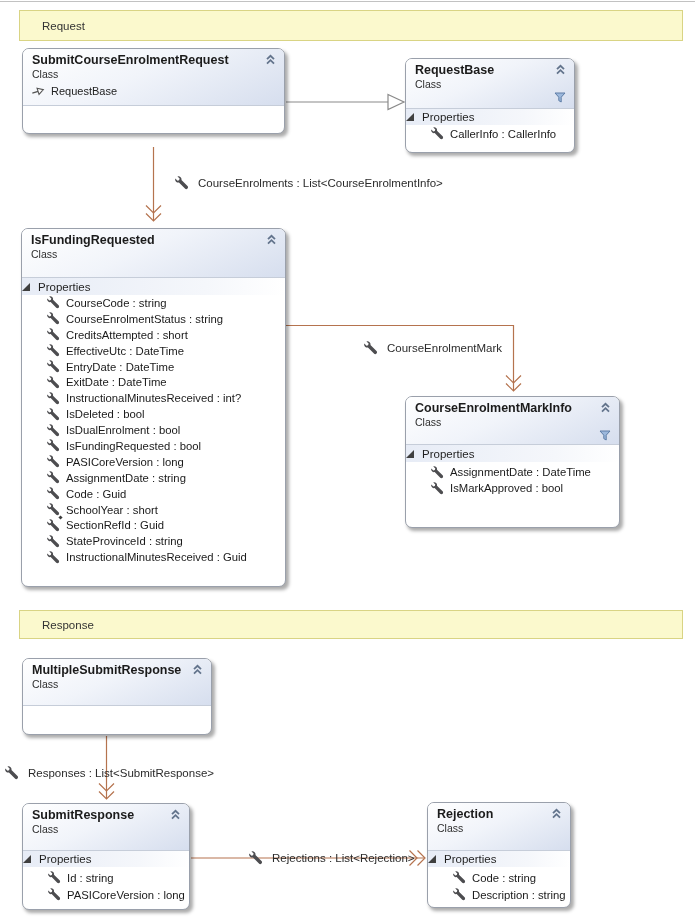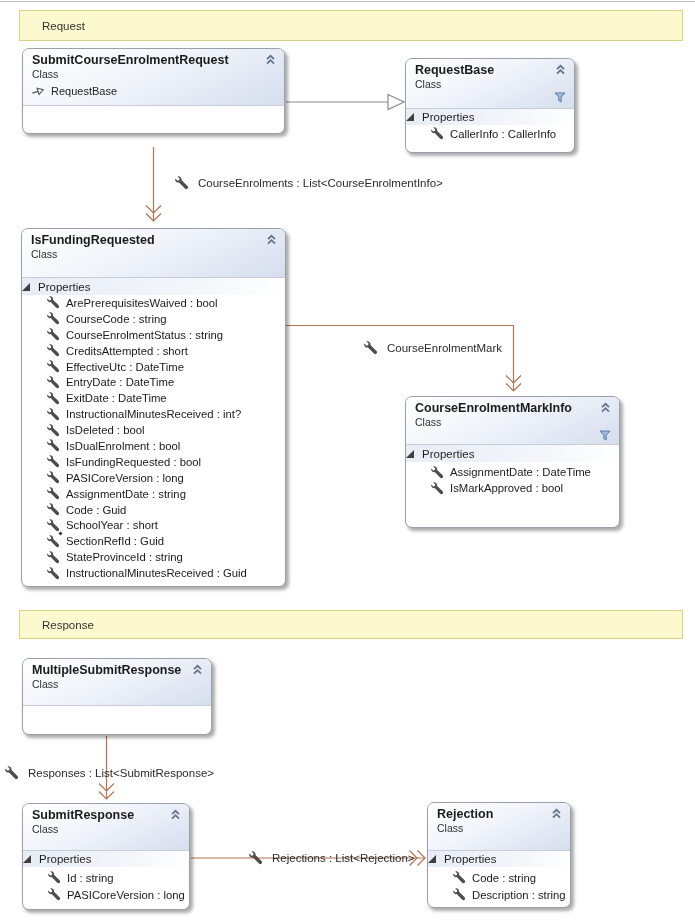--- a/index.html
+++ b/index.html
@@ -150,28 +150,20 @@
       <span class="tri"></span>
       <span>Properties</span>
     </div>
     <div class="cb-rows">
       <div class="cb-row" style="height:15.9px;">
         <span class="wrenchwrap">
             <svg width="13" height="13" viewBox="0 0 13 13">
               <use href="#wrench-shape"></use>
             </svg>
           </span>
-        <span>ArePrerequisitesWaived : bool</span>
-      </div>
-      <div class="cb-row" style="height:15.9px;">
-        <span class="wrenchwrap">
-            <svg width="13" height="13" viewBox="0 0 13 13">
-              <use href="#wrench-shape"></use>
-            </svg>
-          </span>
         <span>CourseCode : string</span>
       </div>
       <div class="cb-row" style="height:15.9px;">
         <span class="wrenchwrap">
             <svg width="13" height="13" viewBox="0 0 13 13">
               <use href="#wrench-shape"></use>
             </svg>
           </span>
         <span>CourseEnrolmentStatus : string</span>
       </div>

